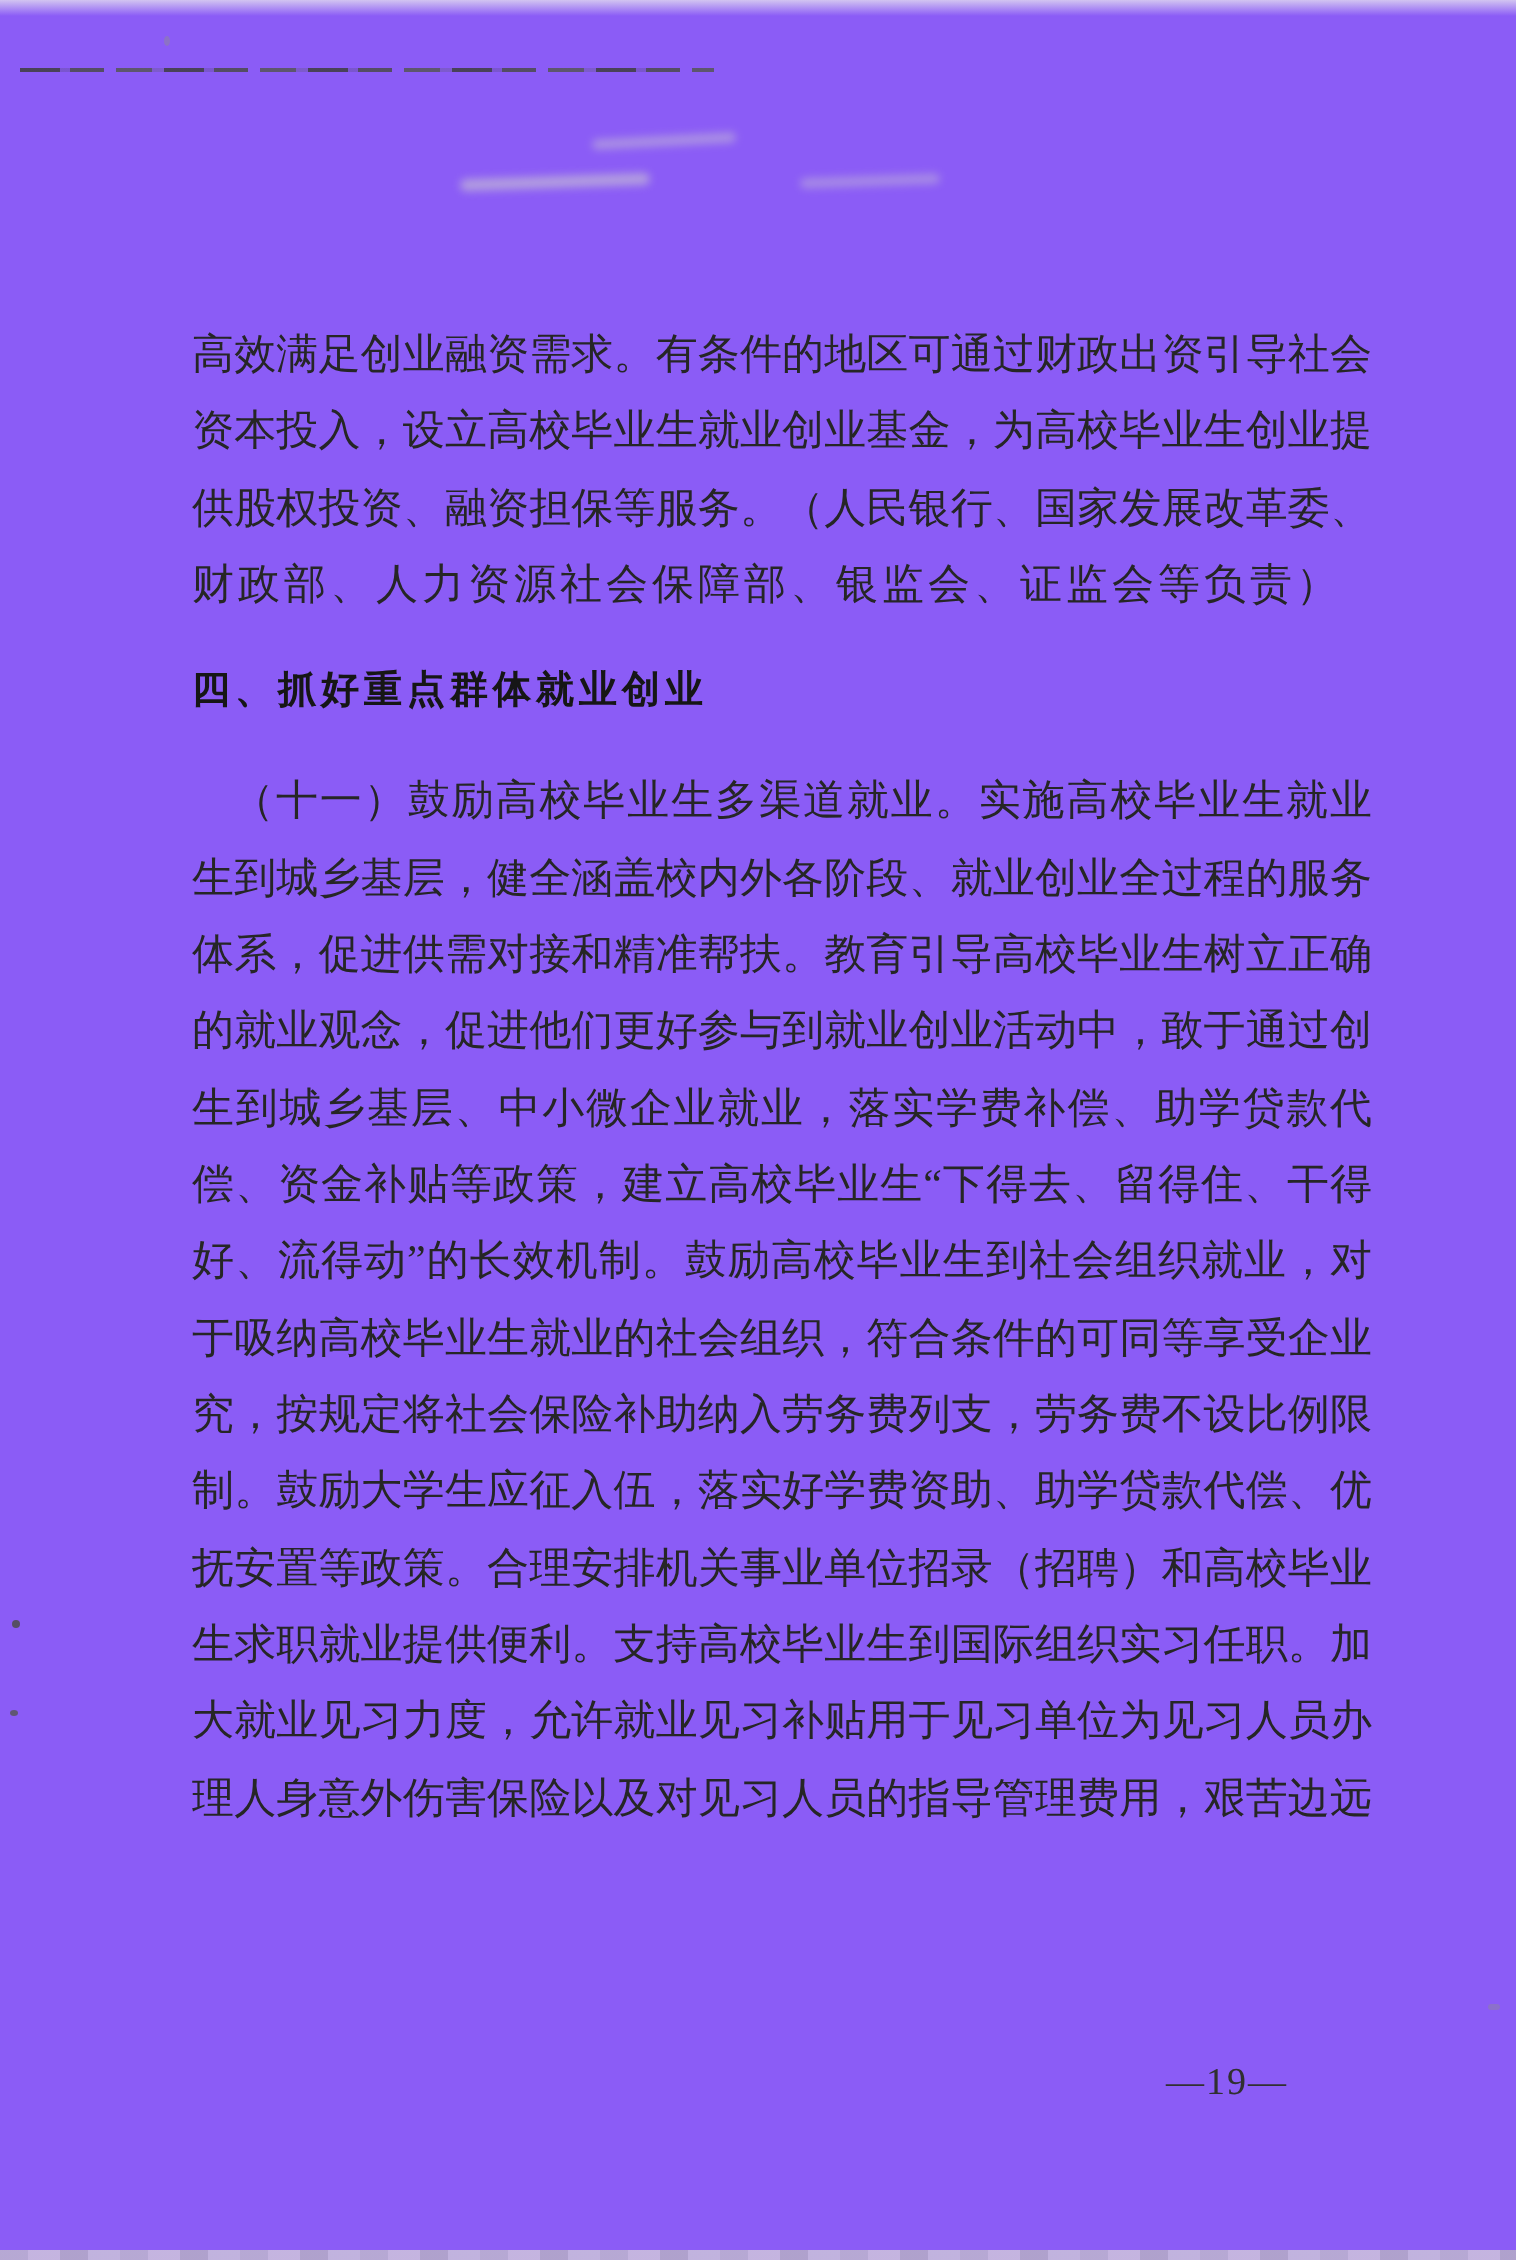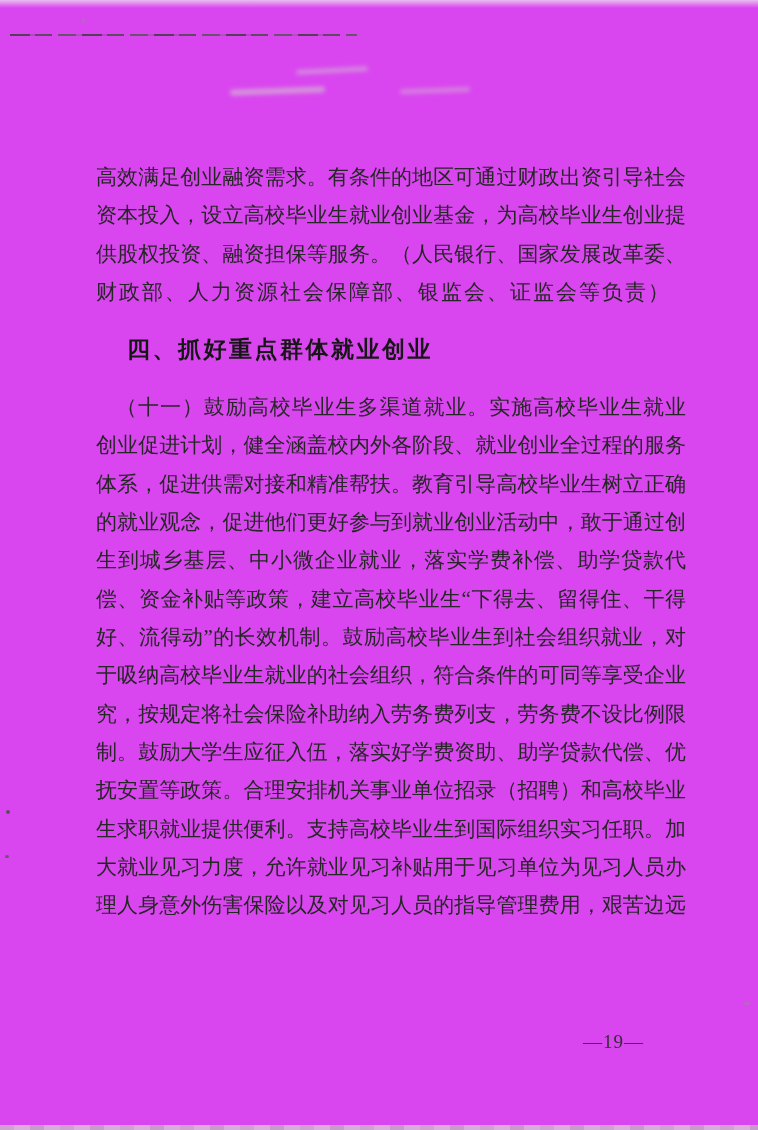--- a/index.html
+++ b/index.html
@@ -5,21 +5,21 @@
   html, body {
     margin: 0;
     padding: 0;
     background: #e9e9e7;
   }
   .page {
     position: relative;
     width: 758px;
     height: 1130px;
     margin: 0 auto;
-    background: #d946ef;
+    background: #8b5cf6;
     overflow: hidden;
     font-family: "Liberation Serif", "DejaVu Serif", serif;
   }
   
   .top-edge-shade {
     position: absolute; left: 0; top: 0; width: 100%; height: 8px;
     background: linear-gradient(to bottom, #f0f0ee, rgba(240,240,238,0));
     opacity: .7;
   }
   .artifact-top-line {
@@ -65,24 +65,23 @@
     white-space: normal;
     text-align: justify;
     text-align-last: justify;
     letter-spacing: 0;
   }
   .line.short { letter-spacing: 2px; }
   .line.indent1 { text-indent: 20px; }
   .line.heading {
     font-family: "Liberation Sans", "DejaVu Sans", sans-serif;
     font-weight: 700;
-    font-size: 23px;
+    font-size: 19px;
     color: #161616;
     letter-spacing: 2.5px;
-    margin-left: 31px;
   }
   .pagenum {
     position: absolute;
     left: 583px;
     top: 1031px;
     font-size: 19px;
     color: #303030;
     letter-spacing: 1px;
   }
 </style>
@@ -104,21 +103,21 @@
 
   <main class="textblock">
     <div class="line j">高效满足创业融资需求。有条件的地区可通过财政出资引导社会</div>
     <div class="line j">资本投入，设立高校毕业生就业创业基金，为高校毕业生创业提</div>
     <div class="line j">供股权投资、融资担保等服务。（人民银行、国家发展改革委、</div>
     <div class="line short">财政部、人力资源社会保障部、银监会、证监会等负责）</div>
 
     <h2 class="line heading">四、抓好重点群体就业创业</h2>
 
     <div class="line j indent1">（十一）鼓励高校毕业生多渠道就业。实施高校毕业生就业</div>
-    <div class="line j">创业促进计划，健全涵盖校内外各阶段、就业创业全过程的服务</div>
+    <div class="line j">生到城乡基层，健全涵盖校内外各阶段、就业创业全过程的服务</div>
     <div class="line j">体系，促进供需对接和精准帮扶。教育引导高校毕业生树立正确</div>
     <div class="line j">的就业观念，促进他们更好参与到就业创业活动中，敢于通过创</div>
     <div class="line j">生到城乡基层、中小微企业就业，落实学费补偿、助学贷款代</div>
     <div class="line j">偿、资金补贴等政策，建立高校毕业生“下得去、留得住、干得</div>
     <div class="line j">好、流得动”的长效机制。鼓励高校毕业生到社会组织就业，对</div>
     <div class="line j">于吸纳高校毕业生就业的社会组织，符合条件的可同等享受企业</div>
     <div class="line j">究，按规定将社会保险补助纳入劳务费列支，劳务费不设比例限</div>
     <div class="line j">制。鼓励大学生应征入伍，落实好学费资助、助学贷款代偿、优</div>
     <div class="line j">抚安置等政策。合理安排机关事业单位招录（招聘）和高校毕业</div>
     <div class="line j">生求职就业提供便利。支持高校毕业生到国际组织实习任职。加</div>

